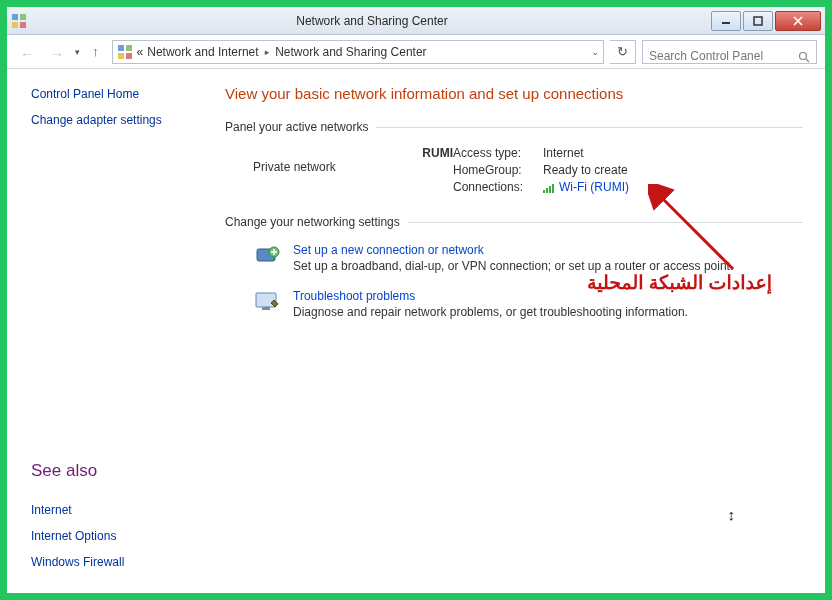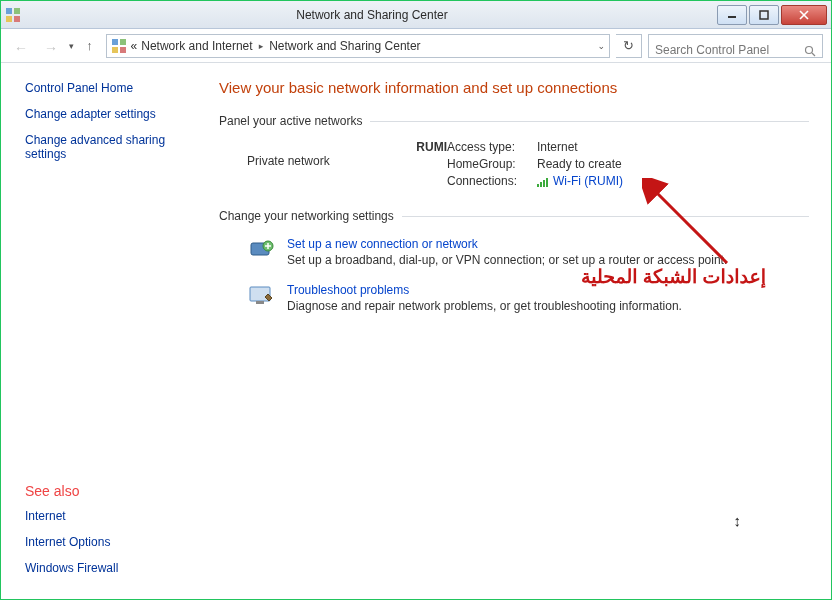--- a/index.html
+++ b/index.html
@@ -1,17 +1,17 @@
 <!DOCTYPE html>
 <html><head>
 <meta charset="utf-8">
 <style>
 * { margin: 0; padding: 0; box-sizing: border-box; font-family: "Segoe UI", Tahoma, sans-serif; }
 body { background: #fff; width: 832px; height: 600px; overflow: hidden; position: relative; }
-.window { border: 1px solid #22c55e; width: 832px; height: 600px; display: flex; flex-direction: column; background: #fff; }
+.window { border: 7px solid #22c55e; width: 832px; height: 600px; display: flex; flex-direction: column; background: #fff; }
 .titlebar { height: 28px; background: linear-gradient(#eef2f7,#dde5ee); display: flex; align-items: center; padding: 0 4px; border-bottom: 1px solid #b8c6d9; }
 .titlebar-icon { width: 16px; height: 16px; margin-right: 6px; }
 .titlebar-title { flex: 1; text-align: center; font-size: 12px; color: #2b2b2b; }
 .window-controls { display: flex; gap: 2px; }
 .win-btn { width: 30px; height: 20px; border: 1px solid #8a9bb2; border-radius: 2px; display: flex; align-items: center; justify-content: center; font-size: 10px; cursor: pointer; }
 .win-min { background: linear-gradient(#eef4fb,#cfe0f4); }
 .win-max { background: linear-gradient(#eef4fb,#cfe0f4); }
 .win-close { background: linear-gradient(#e98a82,#c8443a); color: #fff; border-color: #a3392f; width: 46px; }
 .toolbar { height: 34px; display: flex; align-items: center; padding: 0 8px; border-bottom: 1px solid #d8dde3; gap: 6px; }
 .nav-btn { width: 24px; height: 24px; border-radius: 12px; display:flex; align-items:center; justify-content:center; color:#888; font-size:14px; }
@@ -22,21 +22,21 @@
 .breadcrumb-icon { width:16px; height:16px; }
 .breadcrumb-caret { font-size:9px; color:#555; margin:0 2px; }
 .addr-dropdown { font-size:9px; color:#555; margin-left:auto; }
 .refresh-btn { width:26px; height:24px; border:1px solid #b8c3cf; border-left:none; display:flex; align-items:center; justify-content:center; color:#555; font-size:13px; }
 .searchbox { width:175px; height:24px; border:1px solid #b8c3cf; display:flex; align-items:flex-end; padding:0 6px; font-size:12px; color:#777; gap:6px; }
 .content { flex:1; display:flex; background:#fff; overflow:hidden; }
 .sidebar { width:206px; padding:18px 14px 12px 24px; font-size:12px; display:flex; flex-direction:column; }
 .sidebar a, .see-also a { color:#003399; text-decoration:none; display:block; margin-bottom:12px; cursor:pointer; }
 .cp-home { color:#003399; font-size:12px; margin-bottom:22px; display:block; }
 .see-also { margin-top:auto; }
-.see-also-title { color:#ef4444; font-size:14px; margin-bottom:10px; }
+.see-also-title { color:#701a75; font-size:17px; margin-bottom:22px; }
 .main { flex:1; padding:16px 22px 12px 12px; font-size:12px; color:#333; position:relative; }
 .main-heading { color:#c2410c; font-size:15px; font-weight:400; margin-bottom:18px; }
 .section-label { color:#333; font-size:12px; margin-bottom:6px; }
 .section-label.with-line { display:flex; align-items:center; gap:8px; }
 .section-label.with-line::after { content:""; flex:1; height:1px; background:#d9dde2; }
 .networks-row { display:flex; padding:6px 0 18px 28px; }
 .net-info { width:200px; }
 .net-name { font-weight:bold; font-size:12px;text-align:right; }
 .net-type { font-size:12px; color:#333; }
 .net-details { font-size:12px; }
@@ -117,21 +117,20 @@
           <line x1="8" y1="8" x2="11" y2="11" stroke="#888" stroke-width="1.2"></line>
         </svg>
     </div>
   </div>
 
   <div class="content">
 
     <div class="sidebar">
       <a class="cp-home">Control Panel Home</a>
       <a>Change adapter settings</a>
-      <a>Change advanced sharing settings</a>
       <div class="see-also">
         <div class="see-also-title">See also</div>
         <a>Internet</a>
         <a>Internet Options</a>
         <a>Windows Firewall</a>
       </div>
     </div>
 
     <div class="main">
       <div class="main-heading">View your basic network information and set up connections</div>

